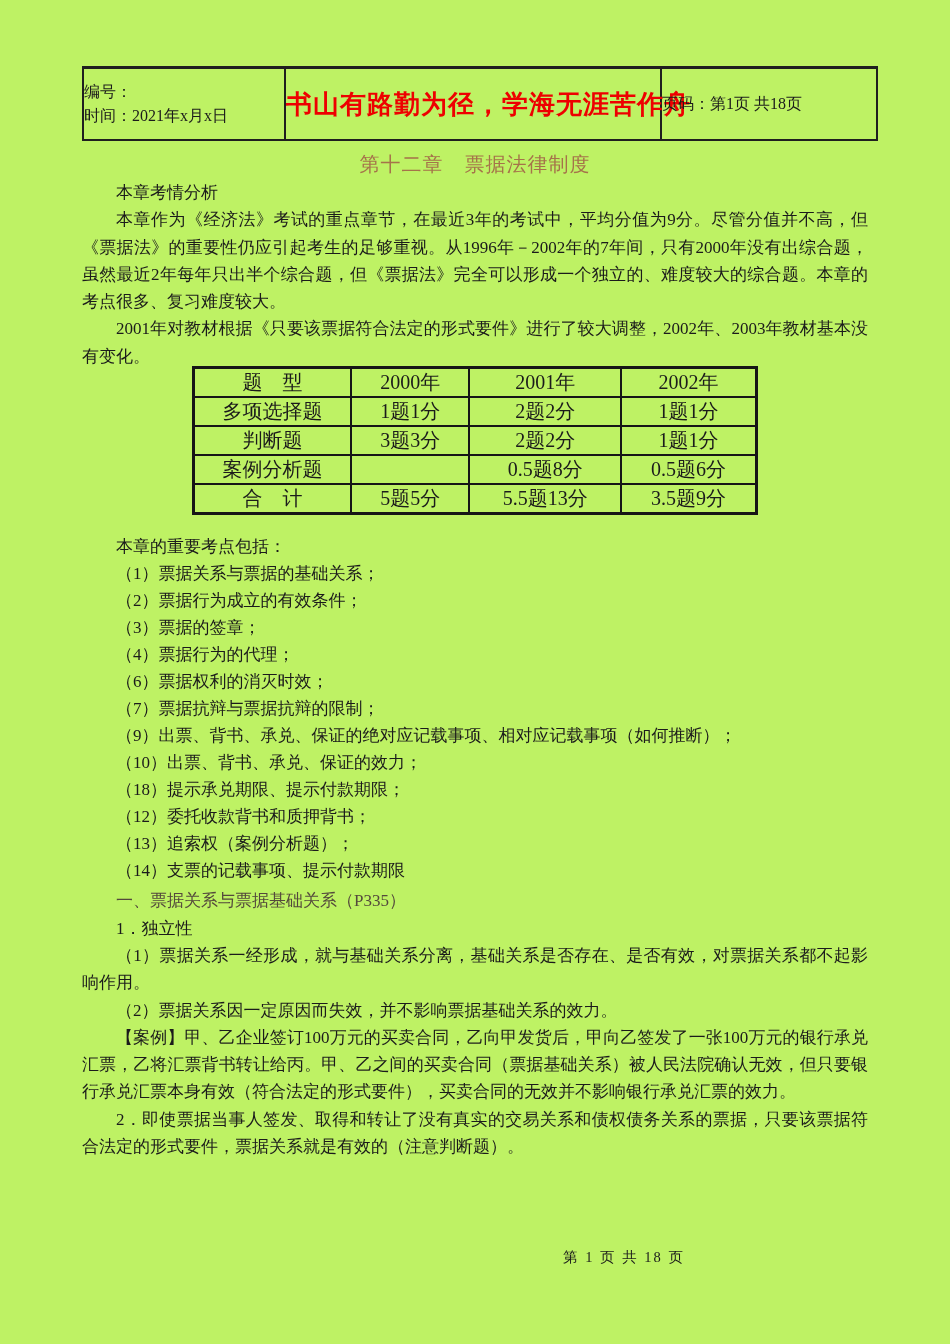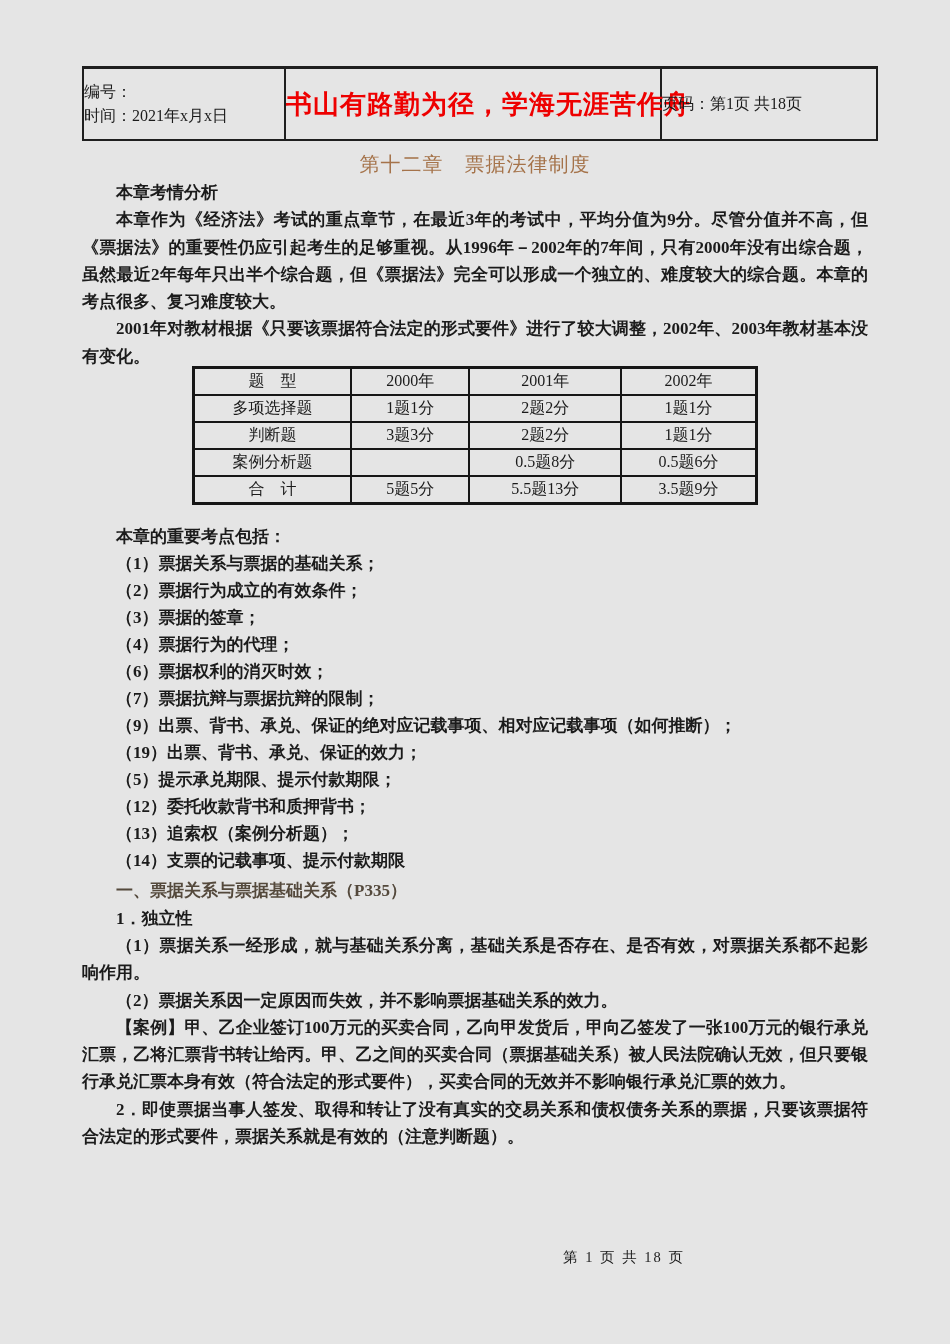--- a/index.html
+++ b/index.html
@@ -7,21 +7,21 @@
     width: 950px; height: 1344px;
     font-family: "Liberation Serif", "DejaVu Serif", serif;
     color: #1b1b1b;
   }
   .page {
     position: relative;
     width: 950px; height: 1344px;
     box-sizing: border-box;
     padding: 0 82px;
     overflow: hidden;
-    background: #e5e5e5;
+    background: #bef264;
   }
   
   .header-table {
     width: 788px;
     margin-top: 66px;
     border-collapse: collapse;
     table-layout: fixed;
   }
   .header-table td {
     border: 2px solid #1f1f1f;
@@ -48,36 +48,35 @@
     line-height: 30px;
     text-align: center;
     color: #a5734a;
     letter-spacing: 1px;
   }
   
   p.line {
     margin: 0;
     font-size: 17px;
     line-height: 27.3px;
-    font-weight: bold;
   }
   .indent { text-indent: 2em; }
   .just { text-align: justify; }
   
   .stats-table {
     width: 566px;
     margin: -4px auto 0 auto;
     border-collapse: collapse;
     border: 3px solid #161616;
     table-layout: fixed;
   }
   .stats-table td {
     border: 2px solid #161616;
     text-align: center;
-    font-size: 16px;
+    font-size: 20px;
     height: 25px;
     padding: 0;
   }
   .stats-table .c0 { width: 28%; }
   .stats-table .c1 { width: 21%; }
   .stats-table .c2 { width: 27%; }
   .stats-table .c3 { width: 24%; }
   
   .kp-intro { margin-top: 18px !important; }
   .kp-list p.line { line-height: 27px; }
@@ -157,22 +156,22 @@
 
   <p class="line indent kp-intro">本章的重要考点包括：</p>
   <div class="kp-list">
     <p class="line indent">（1）票据关系与票据的基础关系；</p>
     <p class="line indent">（2）票据行为成立的有效条件；</p>
     <p class="line indent">（3）票据的签章；</p>
     <p class="line indent">（4）票据行为的代理；</p>
     <p class="line indent">（6）票据权利的消灭时效；</p>
     <p class="line indent">（7）票据抗辩与票据抗辩的限制；</p>
     <p class="line indent">（9）出票、背书、承兑、保证的绝对应记载事项、相对应记载事项（如何推断）；</p>
-    <p class="line indent">（19）出票、背书、承兑、保证的效力；</p>
-    <p class="line indent">（5）提示承兑期限、提示付款期限；</p>
+    <p class="line indent">（10）出票、背书、承兑、保证的效力；</p>
+    <p class="line indent">（18）提示承兑期限、提示付款期限；</p>
     <p class="line indent">（12）委托收款背书和质押背书；</p>
     <p class="line indent">（13）追索权（案例分析题）；</p>
     <p class="line indent">（14）支票的记载事项、提示付款期限</p>
   </div>
 
   <p class="line indent heading-one">一、票据关系与票据基础关系（P335）</p>
   <p class="line indent">1．独立性</p>
   <p class="line indent just">（1）票据关系一经形成，就与基础关系分离，基础关系是否存在、是否有效，对票据关系都不起影响作用。</p>
   <p class="line indent just">（2）票据关系因一定原因而失效，并不影响票据基础关系的效力。</p>
   <p class="line indent just">【案例】甲、乙企业签订100万元的买卖合同，乙向甲发货后，甲向乙签发了一张100万元的银行承兑汇票，乙将汇票背书转让给丙。甲、乙之间的买卖合同（票据基础关系）被人民法院确认无效，但只要银行承兑汇票本身有效（符合法定的形式要件），买卖合同的无效并不影响银行承兑汇票的效力。</p>

